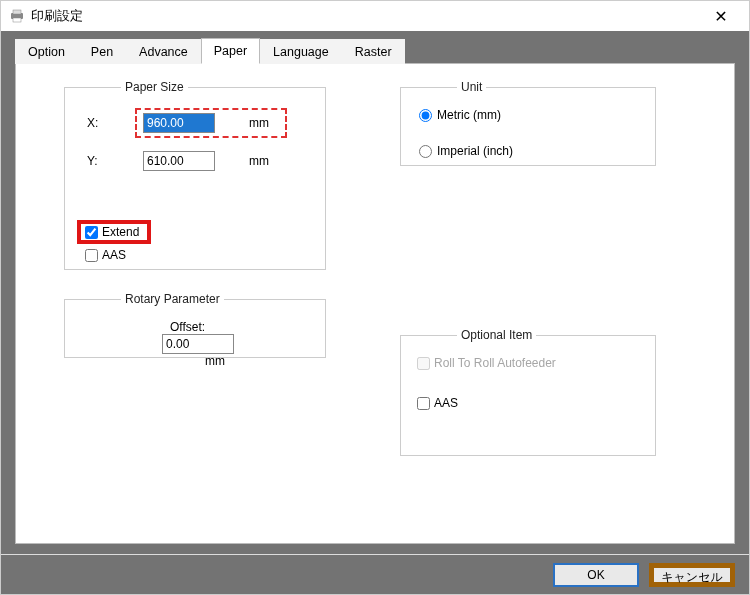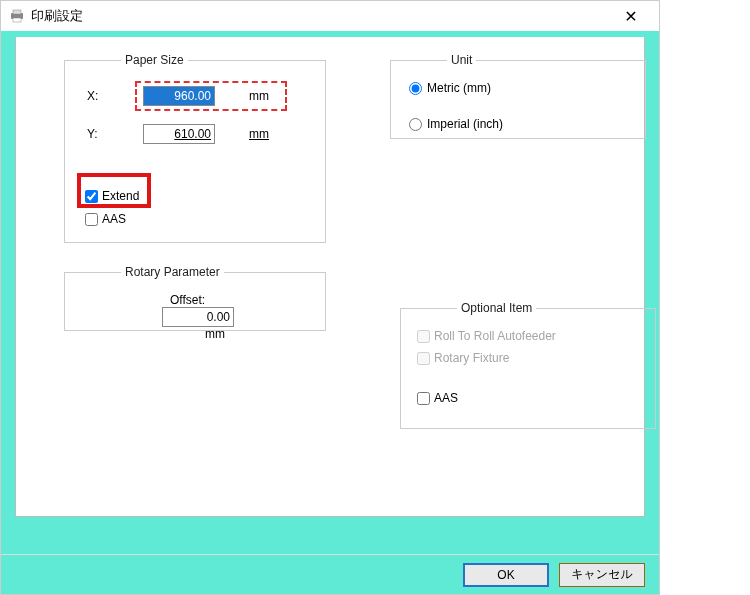--- a/index.html
+++ b/index.html
@@ -7,24 +7,24 @@
   body {
     font-family: "MS UI Gothic", "Meiryo", "Segoe UI", Tahoma, sans-serif;
     font-size: 12px;
     background: #fff;
     width: 750px;
     height: 595px;
     overflow: hidden;
     color: #000;
   }
   .window {
-    width: 660px;
+    width: 750px;
     height: 595px;
     border: 1px solid #ccc;
-    background: #5eead4;
+    background: #737373;
     position: relative;
   }
   .titlebar {
     height: 30px;
     display: flex;
     align-items: center;
     padding: 0 8px;
     background: #fff;
   }
   .titlebar .icon {
@@ -93,35 +93,35 @@
     margin-left: 44px;
   }
 
   .row { display: flex; align-items: center; margin-bottom: 10px; }
   .row .label { width: 48px; }
   .row input[type=text] {
     width: 72px; height: 20px;
     border: 1px solid #888;
     font-size: 12px;
     padding: 9px 3px;
-    text-align: right;
   }
   .row .unit { margin-left: 10px; padding-left: 24px; }
 
   .highlight-dashed {
     border: 2px dashed #e13131;
     padding: 3px 16px 3px 6px;
     display: inline-flex;
     align-items: center;
   }
   .highlight-solid {
     border: 4px solid #e01616;
-    padding: 12px 8px 1px 4px;
+    padding: 1px 8px 1px 4px;
     display: inline-flex;
     align-items: flex-start;
+    margin-top: 20px;
   }
 
   label.chk {
     display: inline-flex;
     align-items: center;
     gap: 4px;
   }
   label.chk input[type=checkbox] {
     width: 13px; height: 13px;
     margin: 0;
@@ -170,21 +170,21 @@
     justify-content: flex-end;
     align-items: center;
     padding: 0 14px;
     gap: 10px;
   }
   .footer button {
     min-width: 86px;
     height: 24px;
     font-size: 12px;
     background: #e9e9e9;
-    border: 1px solid #a16207;
+    border: 5px solid #a16207;
     cursor: pointer;
   }
   .footer button.primary {
     border: 2px solid #2971c4;
     background: #e9e9e9;
   }
 
   input[type=text].sel {
     background: #1f78d1;
     color: #fff;
@@ -202,35 +202,43 @@
         <rect x="4" y="2" width="8" height="4" fill="#ddd" stroke="#888" stroke-width="0.5"></rect>
         <rect x="4" y="10" width="8" height="4" fill="#fff" stroke="#888" stroke-width="0.5"></rect>
       </svg>
     </span>
     <span class="title">印刷設定</span>
     <div class="close">✕</div>
   </div>
 
   <div class="client">
 
+    <div class="tabs">
+      <div class="tab">Option</div>
+      <div class="tab">Pen</div>
+      <div class="tab">Advance</div>
+      <div class="tab active">Paper</div>
+      <div class="tab">Language</div>
+      <div class="tab">Raster</div>
+    </div>
 
     <div class="tabpage">
 
       <fieldset class="group" style="left:46px; top:16px; width:262px; height:190px;">
         <legend>Paper Size</legend>
         <div class="row" style="padding-left:10px;">
           <span class="label">X:</span>
           <span class="highlight-dashed">
             <input type="text" class="sel" value="960.00" style="">
             <span class="unit">mm</span>
           </span>
         </div>
         <div class="row" style="padding-left:10px;">
           <span class="label">Y:</span>
-          <span style="padding:3px 16px 3px 8px; display:inline-flex; align-items:center;text-decoration:underline;">
+          <span style="padding:3px 16px 3px 8px; display:inline-flex; align-items:center;">
             <input type="text" value="610.00" style="">
             <span class="unit">mm</span>
           </span>
         </div>
         <div style="margin-top:26px;">
           <span class="highlight-solid">
             <label class="chk">
               <input type="checkbox" checked="" style="">
               <span>Extend</span>
             </label>
@@ -246,21 +254,21 @@
 
       <fieldset class="group" style="left:46px; top:228px; width:262px; height:66px;">
         <legend>Rotary Parameter</legend>
         <div class="row" style="padding-left:6px;flex-direction:column;">
           <span class="label" style="width:56px;">Offset:</span>
           <input type="text" value="0.00" style="">
           <span class="unit">mm</span>
         </div>
       </fieldset>
 
-      <fieldset class="group" style="left:372px; top:16px; width:256px; height:86px;">
+      <fieldset class="group" style="left:382px; top:16px; width:256px; height:86px;">
         <legend>Unit</legend>
         <div style="display:flex; flex-direction:column; padding-left:6px;gap:12px;">
           <label class="rad">
             <input type="radio" name="unit" checked="" style="">
             <span>Metric (mm)</span>
           </label>
           <label class="rad">
             <input type="radio" name="unit" style="">
             <span>Imperial (inch)</span>
           </label>
@@ -268,24 +276,20 @@
       </fieldset>
 
 
       <fieldset class="group" style="left:382px; top:264px; width:256px; height:128px;">
         <legend>Optional Item</legend>
         <div style="display:flex; flex-direction:column; gap:8px; padding-left:4px;">
           <label class="chk disabled">
             <input type="checkbox" disabled="" style="">
             <span>Roll To Roll  Autofeeder</span>
           </label>
-          <label class="chk disabled">
-            <input type="checkbox" disabled="" style="">
-            <span>Rotary Fixture</span>
-          </label>
           <div style="height:10px;"></div>
           <label class="chk">
             <input type="checkbox" style="">
             <span>AAS</span>
           </label>
         </div>
       </fieldset>
 
     </div>
   </div>

